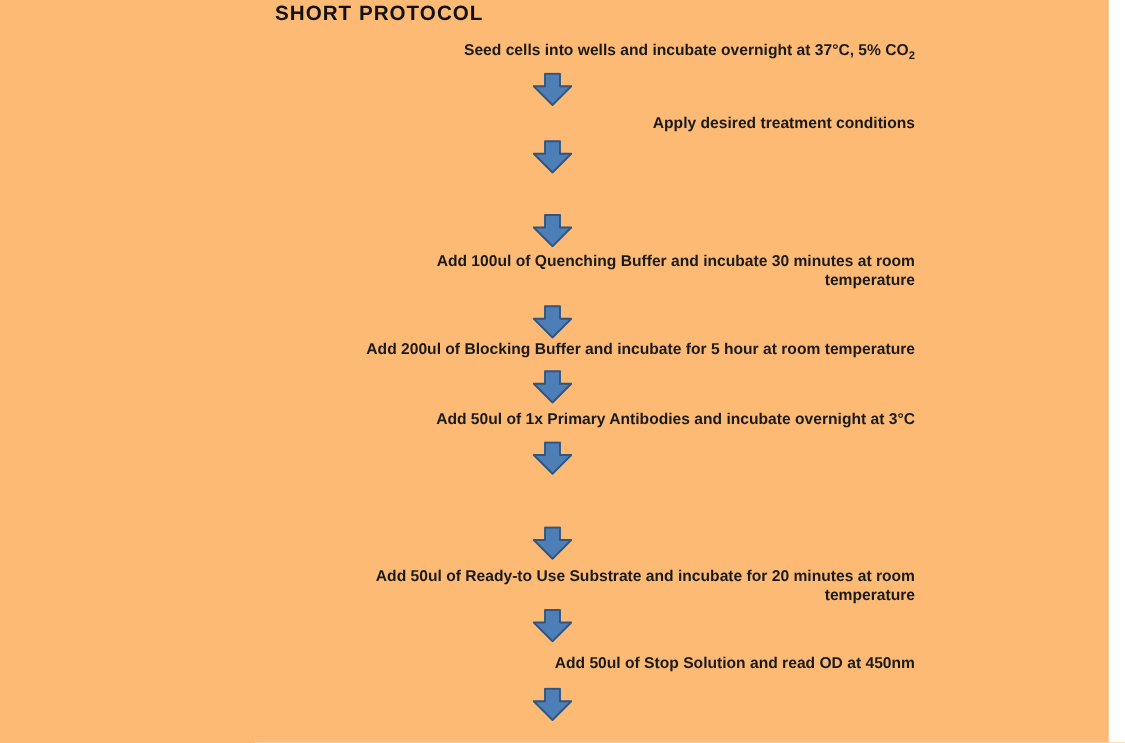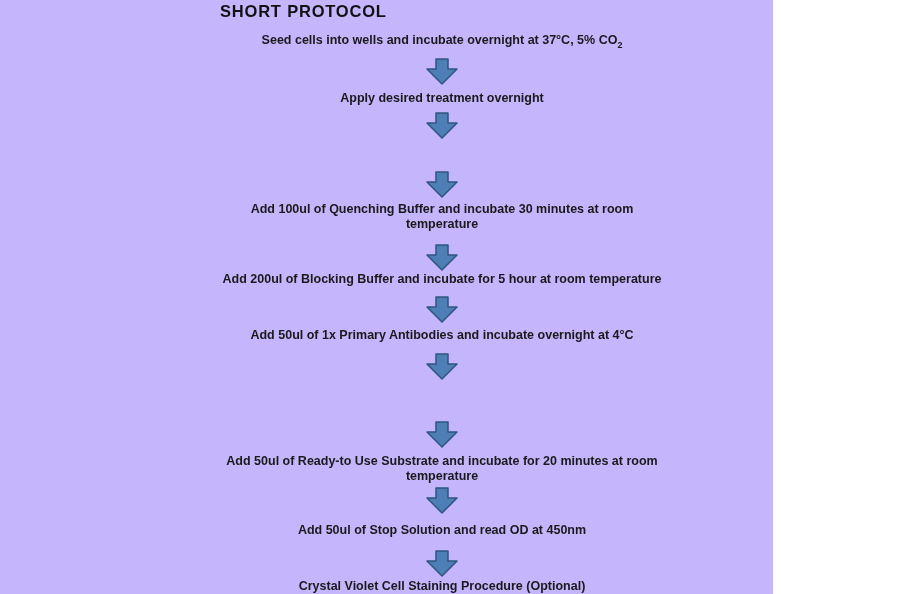--- a/index.html
+++ b/index.html
@@ -2,40 +2,40 @@
 <html style="--arrow-fill: #4e7eb6; --arrow-stroke: #2f5580;"><head>
 <meta charset="utf-8">
 <style>
   html, body { margin: 0; padding: 0; }
   body {
     font-family: "Liberation Sans", "DejaVu Sans", sans-serif;
     background: #ffffff;
   }
   #canvas {
     position: relative;
-    width: 773px;
+    width: 887px;
     height: 594px;
-    background: #c4b5fd;
+    background: #fdba74;
     overflow: hidden;
   }
   .title {
     position: absolute;
     left: 220px;
     top: 2px;
     font-size: 16.5px;
     font-weight: bold;
     color: #111111;
     letter-spacing: 0.8px;
     white-space: nowrap;
   }
   .step {
     position: absolute;
     left: 152px;
     width: 580px;
-    text-align: center;
+    text-align: right;
     font-size: 12.5px;
     font-weight: bold;
     color: #1a1a1a;
     line-height: 15px;
   }
   .step .line { white-space: nowrap; }
   .step sub {
     font-size: 9px;
     font-weight: bold;
     line-height: 0;
@@ -65,21 +65,21 @@
     <div class="line"><span>Seed cells into wells and incubate overnight at 37°C, 5% CO</span><sub>2</sub></div>
   </div>
 
   <div class="arrow" style="top:58px">
     <svg width="32" height="27" viewBox="0 0 32 27">
         <polygon points="10,1 22,1 22,11 31,11 16,26 1,11 10,11"></polygon>
       </svg>
   </div>
 
   <div class="step" style="top:91px">
-    <div class="line">Apply desired treatment overnight</div>
+    <div class="line">Apply desired treatment conditions</div>
   </div>
 
   <div class="arrow" style="top:112px">
     <svg width="32" height="27" viewBox="0 0 32 27">
         <polygon points="10,1 22,1 22,11 31,11 16,26 1,11 10,11"></polygon>
       </svg>
   </div>
 
 
   <div class="arrow" style="top:171px">
@@ -103,21 +103,21 @@
     <div class="line">Add 200ul of Blocking Buffer and incubate for 5 hour at room temperature</div>
   </div>
 
   <div class="arrow" style="top:296px">
     <svg width="32" height="27" viewBox="0 0 32 27">
         <polygon points="10,1 22,1 22,11 31,11 16,26 1,11 10,11"></polygon>
       </svg>
   </div>
 
   <div class="step" style="top:328px">
-    <div class="line">Add 50ul of 1x Primary Antibodies and incubate overnight at 4°C</div>
+    <div class="line">Add 50ul of 1x Primary Antibodies and incubate overnight at 3°C</div>
   </div>
 
   <div class="arrow" style="top:353px">
     <svg width="32" height="27" viewBox="0 0 32 27">
         <polygon points="10,1 22,1 22,11 31,11 16,26 1,11 10,11"></polygon>
       </svg>
   </div>
 
 
   <div class="arrow" style="top:421px">
@@ -140,17 +140,14 @@
   <div class="step" style="top:523px">
     <div class="line">Add 50ul of Stop Solution and read OD at 450nm</div>
   </div>
 
   <div class="arrow" style="top:550px">
     <svg width="32" height="27" viewBox="0 0 32 27">
         <polygon points="10,1 22,1 22,11 31,11 16,26 1,11 10,11"></polygon>
       </svg>
   </div>
 
-  <div class="step" style="top:579px">
-    <div class="line">Crystal Violet Cell Staining Procedure (Optional)</div>
-  </div>
 
 </div>
 
 </body></html>

